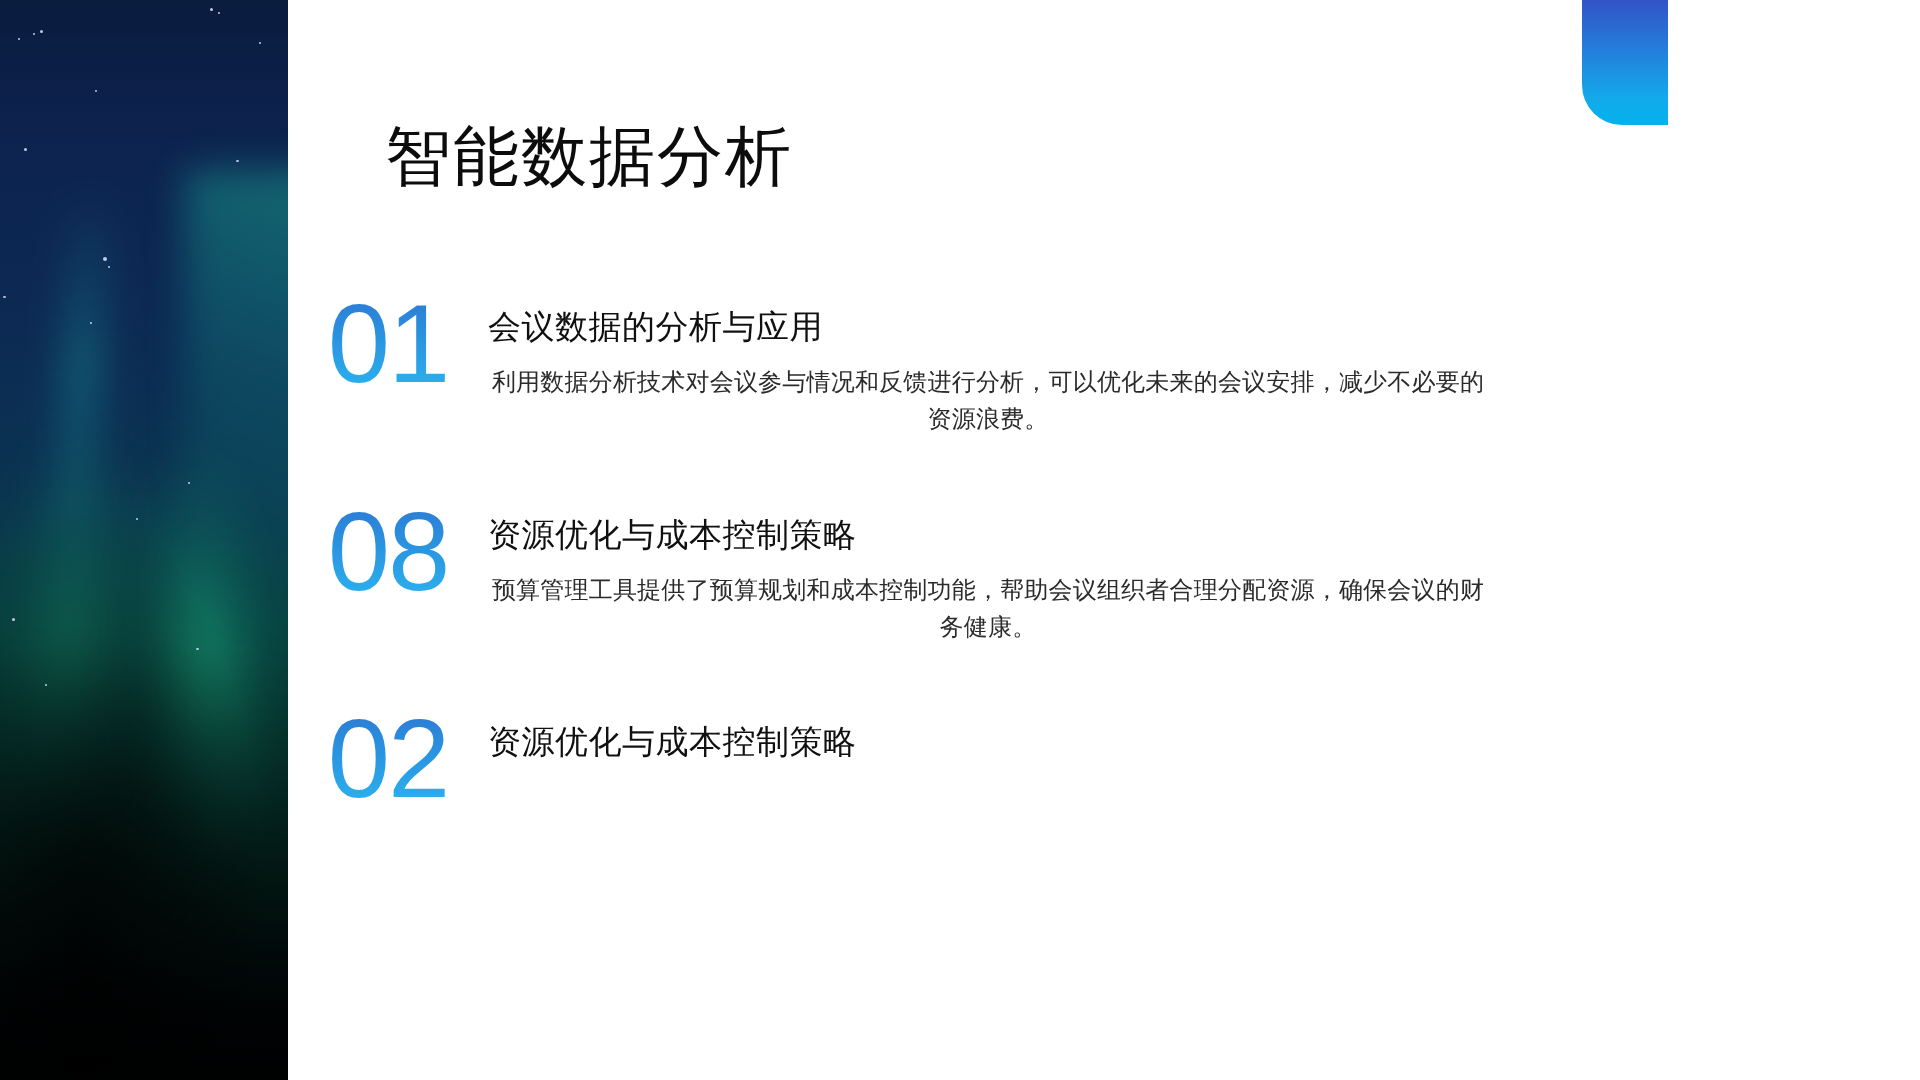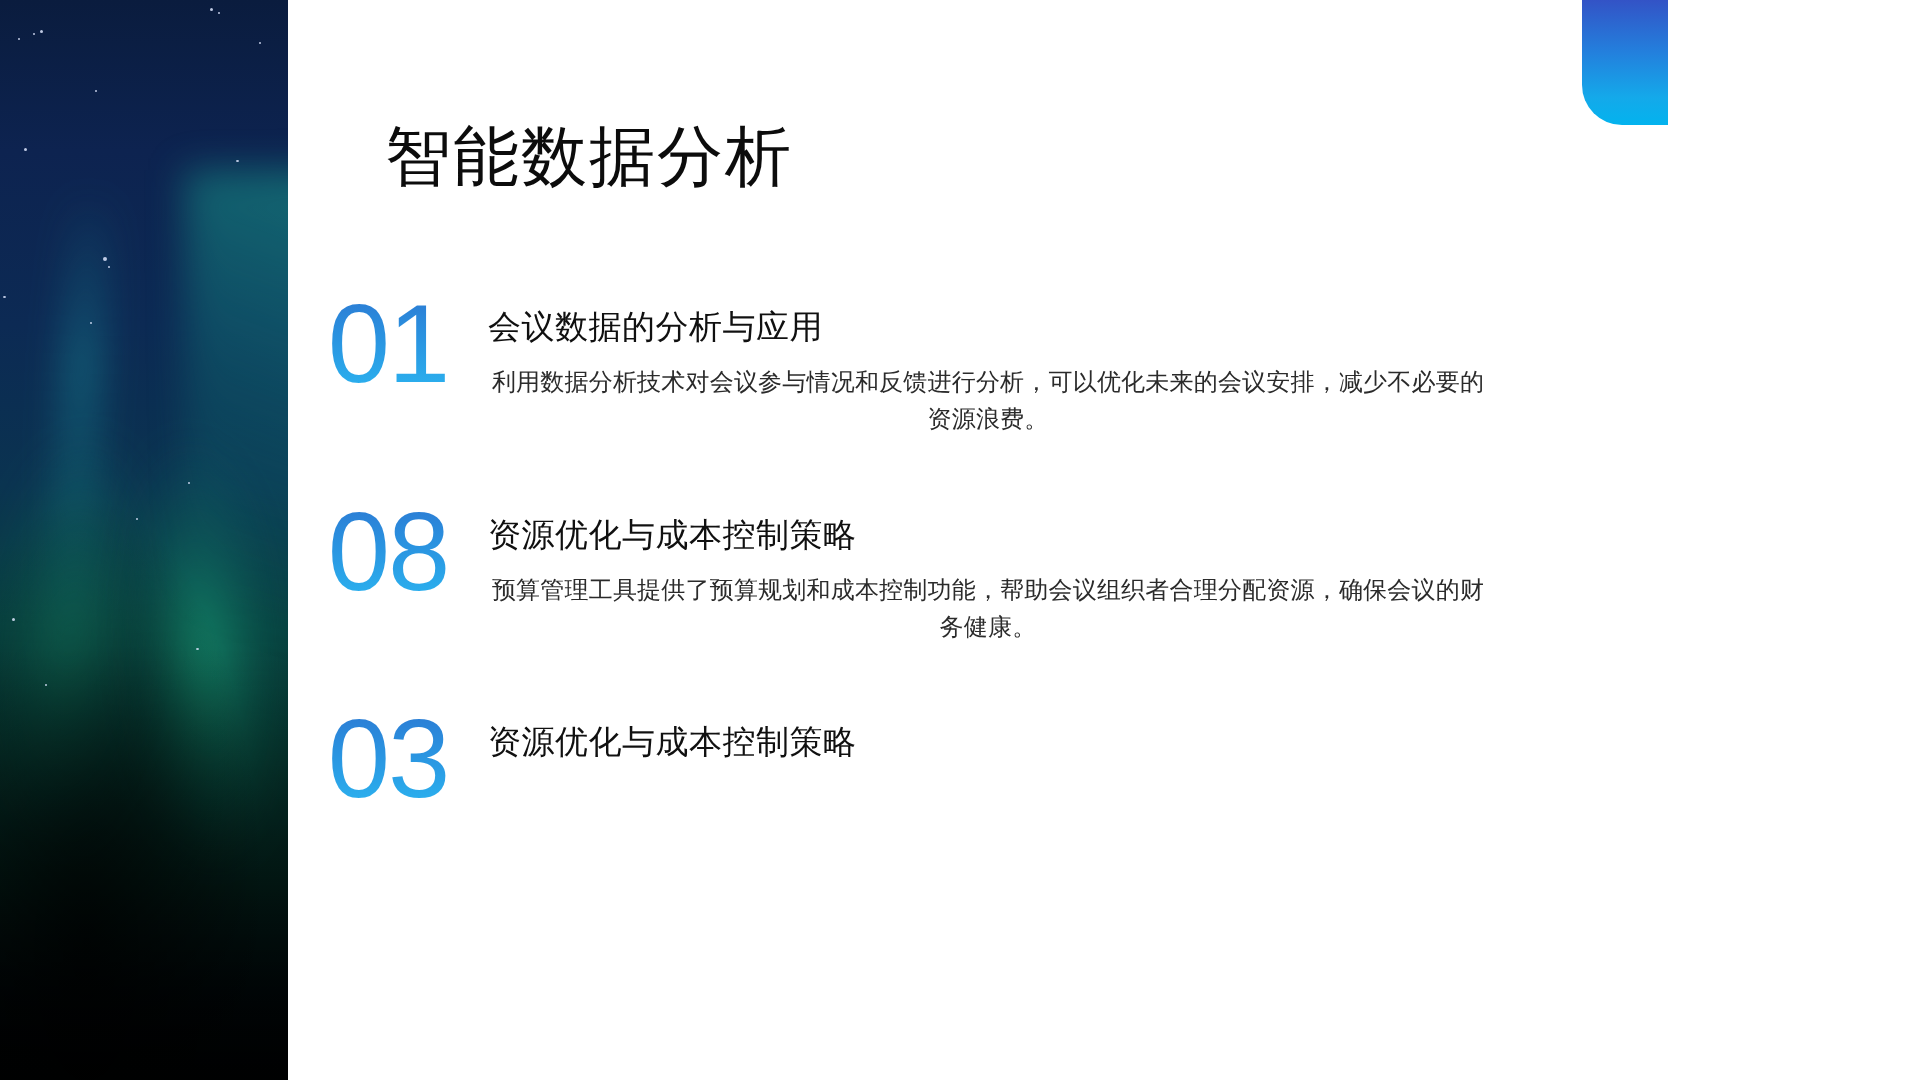--- a/index.html
+++ b/index.html
@@ -253,21 +253,21 @@
 
       <div class="item">
         <div class="item-number">08</div>
         <div class="item-body">
           <h2 class="item-heading">资源优化与成本控制策略</h2>
           <p class="item-desc">预算管理工具提供了预算规划和成本控制功能，帮助会议组织者合理分配资源，确保会议的财务健康。</p>
         </div>
       </div>
 
       <div class="item">
-        <div class="item-number">03</div>
+        <div class="item-number">02</div>
         <div class="item-body">
           <h2 class="item-heading">资源优化与成本控制策略</h2>
         </div>
       </div>
 
     </div>
   </div>
 </div>
 
 </body></html>

